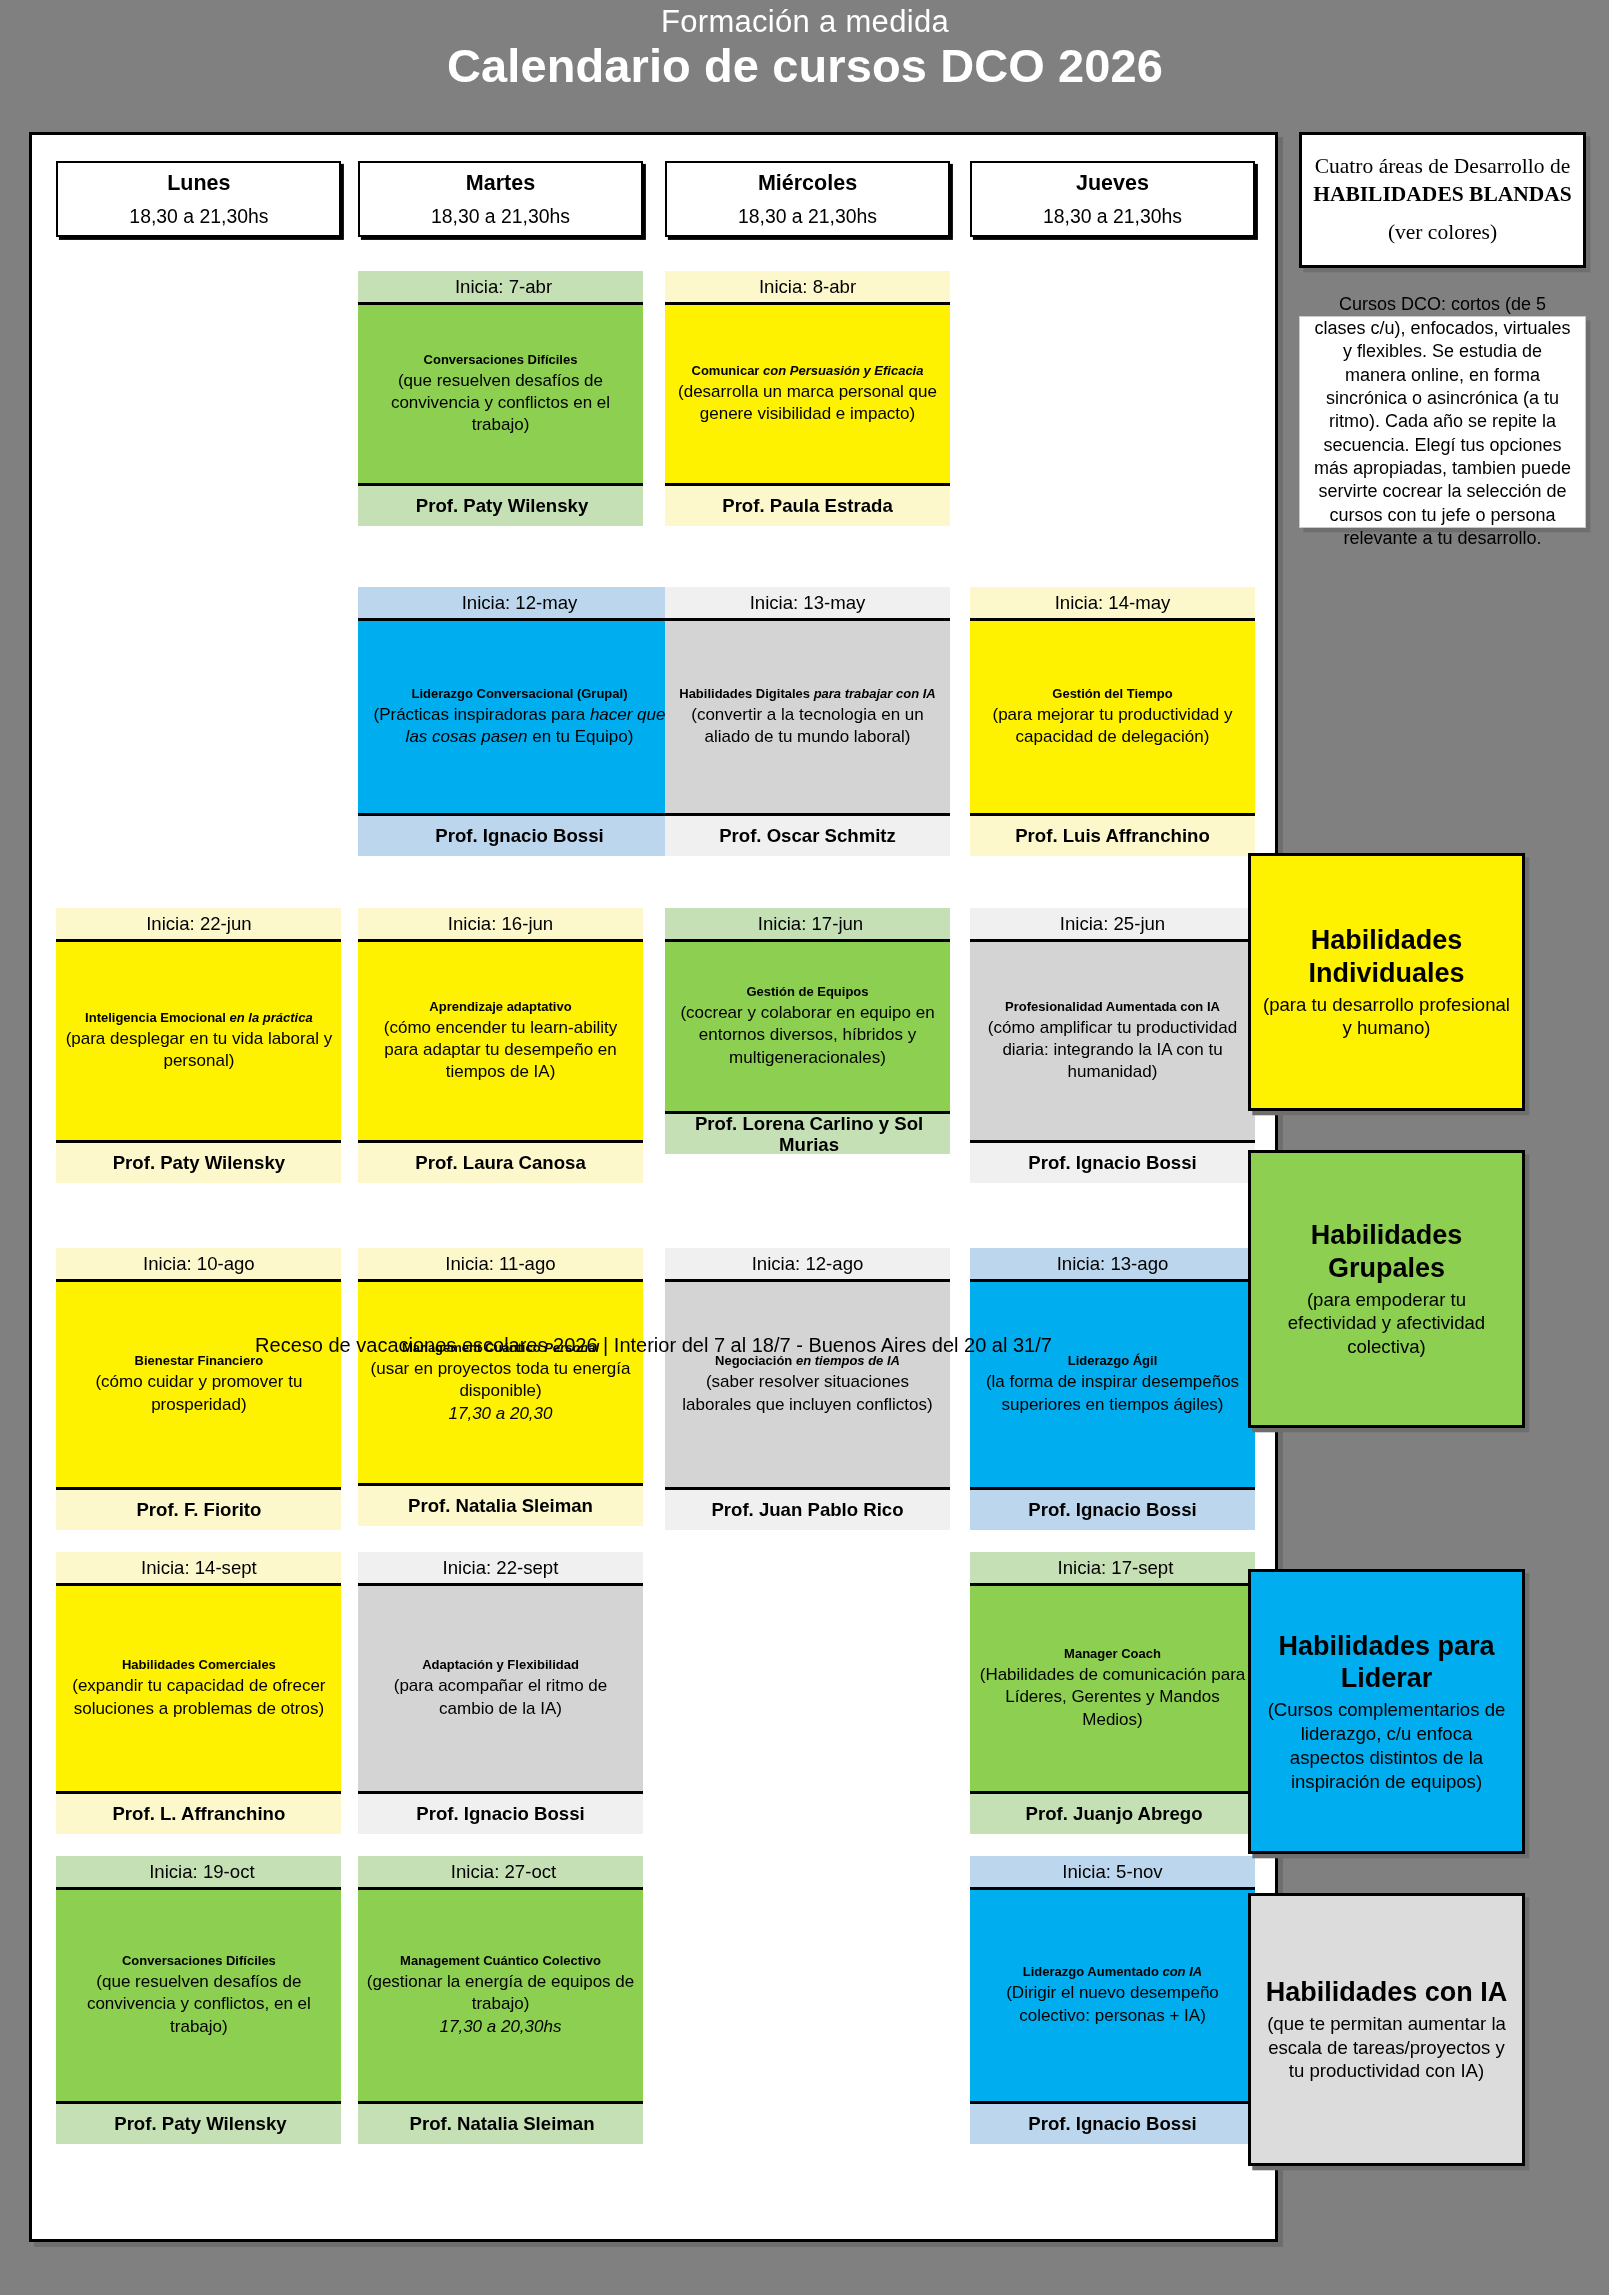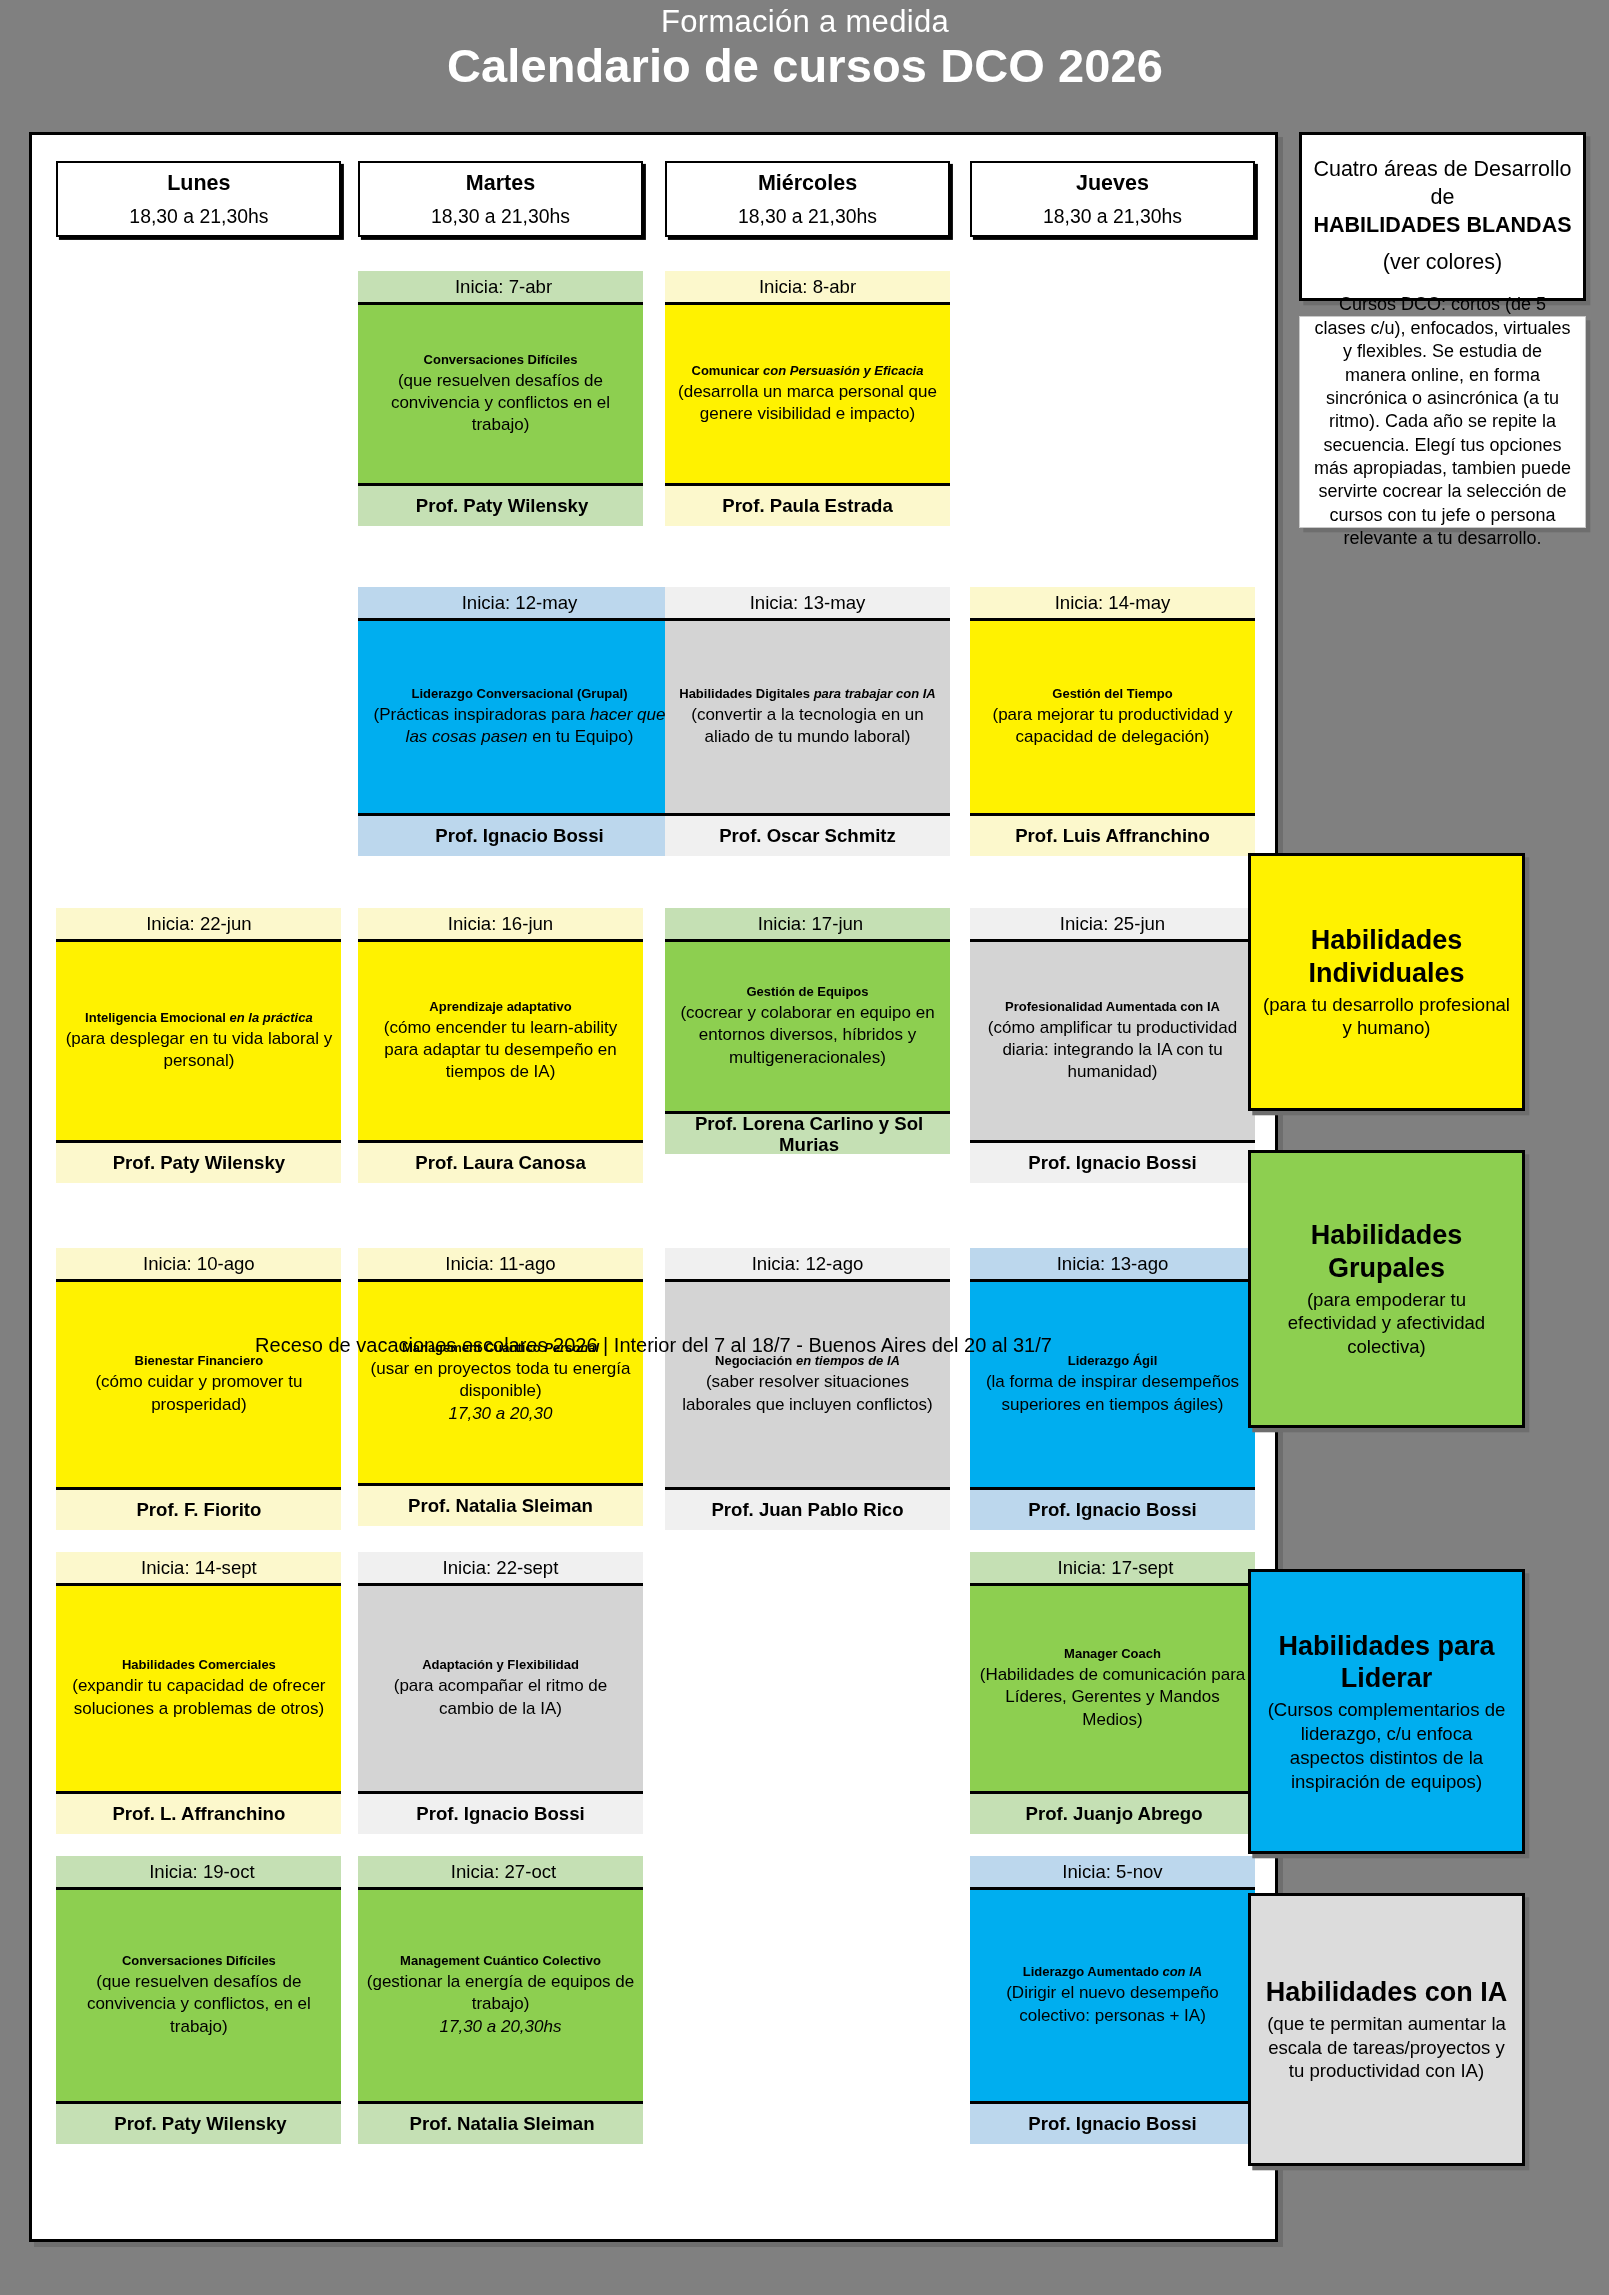--- a/index.html
+++ b/index.html
@@ -55,21 +55,21 @@
   .p-grey   .c-body { background:#D4D4D4; }
 
   
   .receso { position:absolute; font-size: 20px; color:#000; text-align:center; width:100%;
             left:0; top:1199px; }
 
   
   .side-box { position:absolute; border: 3.6px solid #000; background:#fff;
               box-shadow: 4.3px 4.3px 0 #6e6e6e; display:flex; flex-direction:column;
               align-items:center; justify-content:center; text-align:center; padding: 7.2px 10px; }
-  .s-areas { left: 1299px; top: 132px; width: 287px; height: 169px; }
+  .s-areas { left: 1299px; top: 132px; width: 287px; height: 136px; font-family: Liberation Serif, serif; }
   .s-areas .l1 { font-size: 21.5px; line-height:1.3; }
   .s-areas .l2 { font-size: 21.5px; font-weight:bold; line-height:1.3; }
   .s-areas .l3 { font-size: 21.5px; line-height:1.3; margin-top: 10px; }
 
   .s-desc { position:absolute; left:1299px; top:316px; width:287px; height:212px;
             background:#fff; border:1.4px solid #c9c9c9; padding: 7.2px 11.5px;
             font-size: 18px; line-height: 1.30; text-align:center; color:#000;
             display:flex; align-items:center; box-shadow: 4.3px 4.3px 0 #6e6e6e;}
 
   .legend { left: 1248px; width: 277px; }

